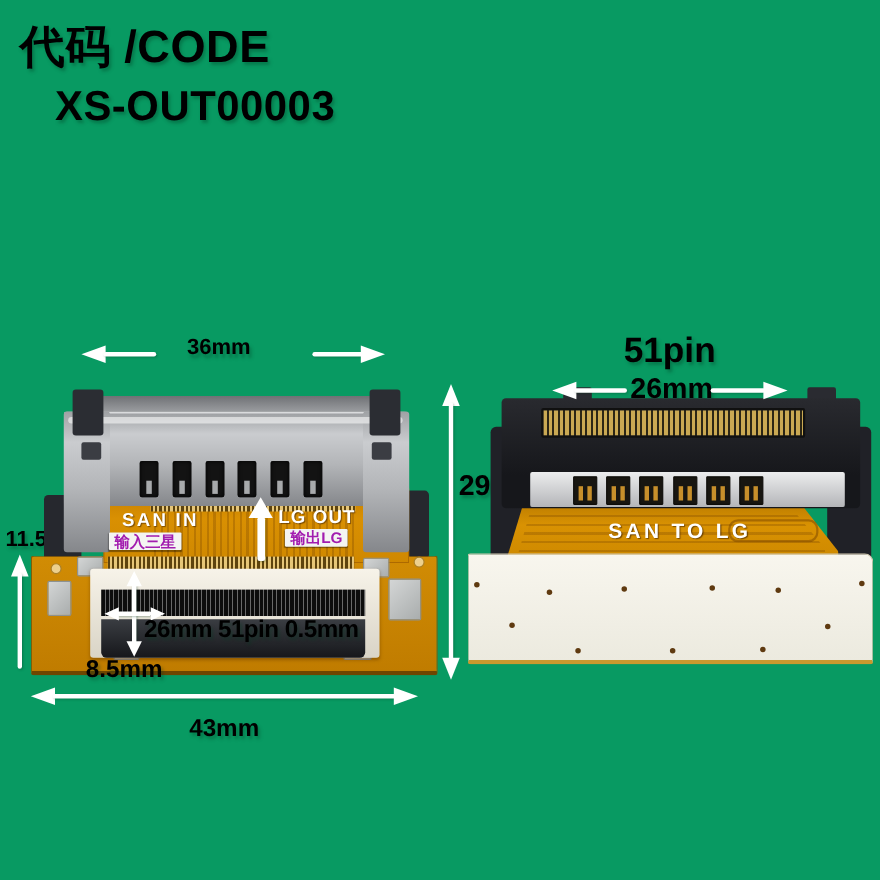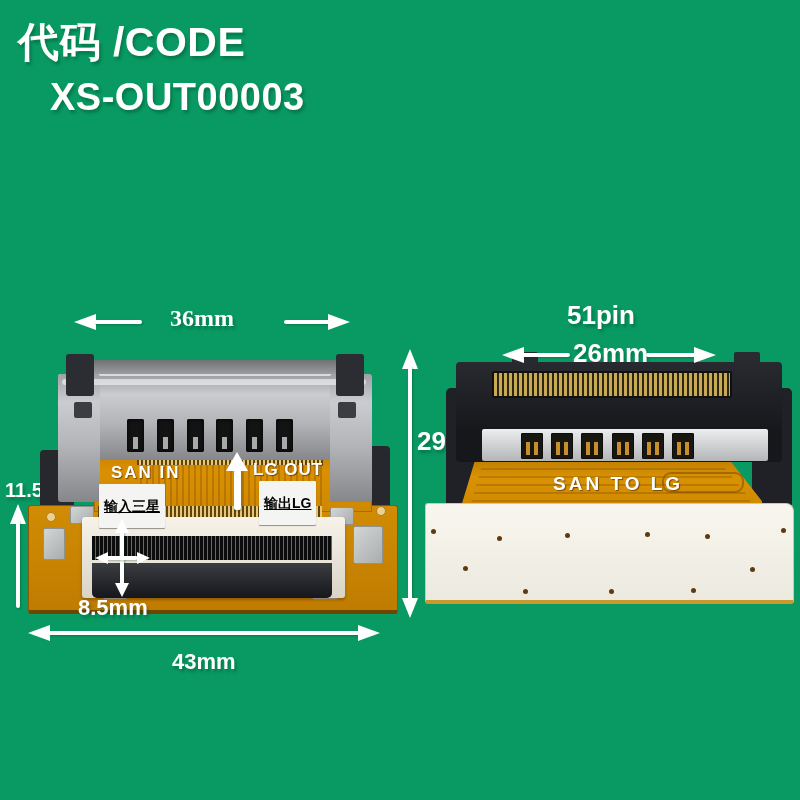--- a/index.html
+++ b/index.html
@@ -2,40 +2,40 @@
 <html><head>
 <meta charset="utf-8">
 <style>
   html,body{margin:0;padding:0;}
   #stage{
     position:relative;width:800px;height:800px;overflow:hidden;
     background:#089a62;
     font-family:"Liberation Sans","DejaVu Sans",sans-serif;
   }
   
-  .wt{position:absolute;color:#ffffff;font-weight:bold;white-space:nowrap;
+  .wt{position:absolute;color:#000000;font-weight:bold;white-space:nowrap;
       text-shadow:2px 3px 3px rgba(0,60,35,.35);line-height:1;text-align:center;}
   .hdr1{left:18px;top:22px;font-size:41px;letter-spacing:.5px;}
   .hdr2{left:18px;top:78px;font-size:38px;letter-spacing:.5px;margin-left:32px;}
   .hdr3{left:18px;top:127px;font-size:30px;letter-spacing:1px;}
   .hdr4{left:18px;top:165px;font-size:30px;letter-spacing:2px;}
-  .a36 {left:170px;top:306px;font-size:24px;font-family:Liberation Serif, serif;}
-  .a51 {left:567px;top:302px;font-size:26px;}
+  .a36 {left:170px;top:306px;font-size:20px;}
+  .a51 {left:567px;top:302px;font-size:32px;}
   .a26 {left:573px;top:340px;font-size:26px;}
   .a29 {left:417px;top:428px;font-size:26px;}
   .a115{left:5px;  top:480px;font-size:20px;}
   .aspec{left:131px;top:561px;font-size:22px;letter-spacing:-0.5px;z-index:40;}
   .a85 {left:78px; top:597px;font-size:22px;z-index:40;}
   .a43 {left:172px;top:651px;font-size:22px;}
   
   .flab{position:absolute;color:#fff;font-weight:bold;white-space:nowrap;
         text-shadow:1px 1px 1px rgba(60,30,0,.6);z-index:30;line-height:1;}
-  .cnbox{position:absolute;background:#f4f4f2;color:#000000;font-weight:bold;
-         padding:14px 5px;line-height:1.15;white-space:nowrap;z-index:30;
-         border-radius:1px;box-shadow:0 1px 1px rgba(0,0,0,.4);text-decoration:underline;}
+  .cnbox{position:absolute;background:#f4f4f2;color:#a21caf;font-weight:bold;
+         padding:0 5px;line-height:1.15;white-space:nowrap;z-index:30;
+         border-radius:1px;box-shadow:0 1px 1px rgba(0,0,0,.4);}
   
   .sh{position:absolute;background:#fff;border-radius:2px;z-index:35;
       box-shadow:1px 1px 2px rgba(0,50,25,.3);}
   .hd{position:absolute;width:0;height:0;z-index:35;}
   .hl{border-top:8px solid transparent;border-bottom:8px solid transparent;border-right:22px solid #fff;}
   .hr{border-top:8px solid transparent;border-bottom:8px solid transparent;border-left:22px solid #fff;}
   .hu{border-left:8px solid transparent;border-right:8px solid transparent;border-bottom:20px solid #fff;}
   .hdn{border-left:8px solid transparent;border-right:8px solid transparent;border-top:20px solid #fff;}
   .hl.sm{border-top-width:6px;border-bottom-width:6px;border-right-width:13px;}
   .hr.sm{border-top-width:6px;border-bottom-width:6px;border-left-width:13px;}
@@ -231,20 +231,21 @@
 
   <div class="hd hu" style="left:402px;top:349px;"></div>
   <div class="sh" style="left:408px;top:366px;width:4px;height:236px;"></div>
   <div class="hd hdn" style="left:402px;top:598px;"></div>
   <div class="wt a29">29mm</div>
 
   <div class="wt a115">11.5mm</div>
   <div class="hd hu" style="left:10px;top:504px;"></div>
   <div class="sh" style="left:16px;top:521px;width:4px;height:87px;"></div>
 
+  <div class="wt aspec">26mm 51pin 0.5mm</div>
 
   <div class="wt a85">8.5mm</div>
 
   <div class="hd hl" style="left:28px;top:625px;"></div>
   <div class="sh" style="left:48px;top:631px;width:312px;height:4px;"></div>
   <div class="hd hr" style="left:358px;top:625px;"></div>
   <div class="wt a43">43mm</div>
 
 </div>
 

